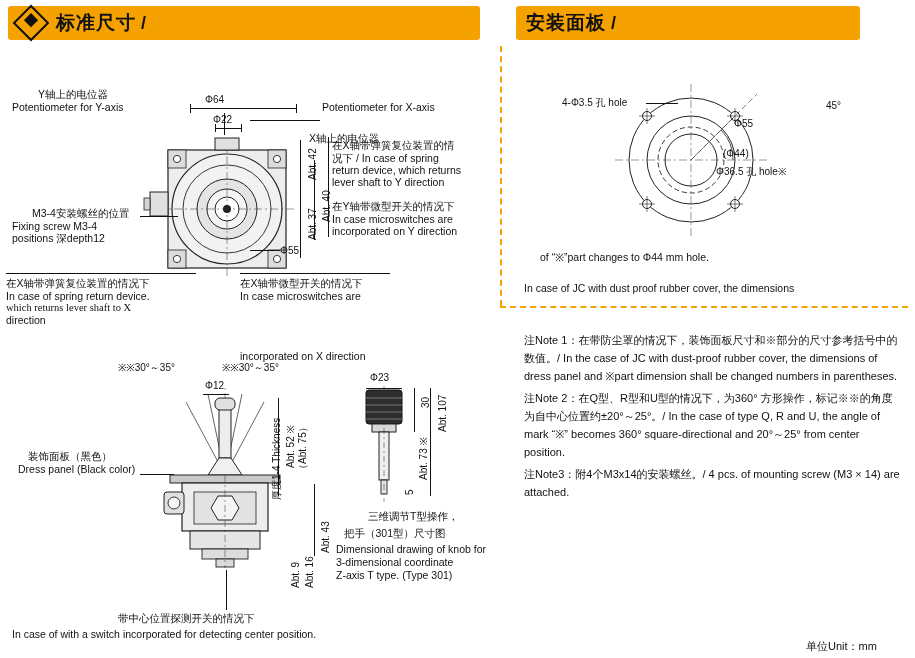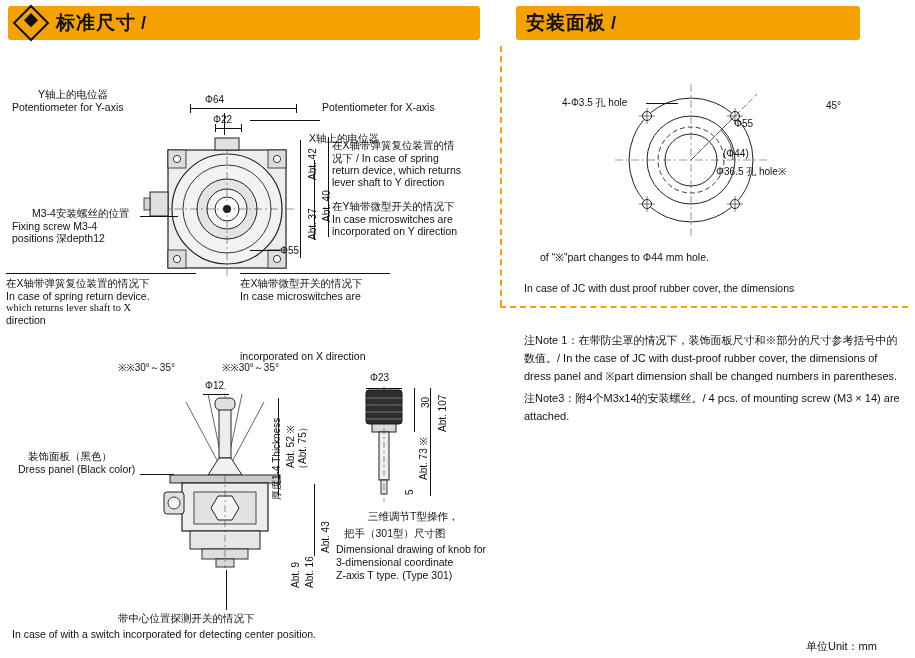--- a/index.html
+++ b/index.html
@@ -349,20 +349,23 @@
   <div class="txt dim" style="left:723px; top:148px;">(Φ44)</div>
   <div class="txt dim" style="left:716px; top:166px;">Φ36.5 孔 hole※</div>
 
   <div class="txt" style="left:524px; top:238px;margin-top:44px;">In case of JC with dust proof rubber cover, the dimensions</div>
   <div class="txt" style="left:540px; top:251px;">of “※”part changes to Φ44 mm hole.</div>
 
   <div style="position:absolute; left:524px; top:330px; width:378px;">
     <div style="margin-bottom:4px;">
       <span class="txt note" style="position:static;">注Note 1：</span><span class="txt note" style="position:static;">在带防尘罩的情况下，装饰面板尺寸和※部分的尺寸参考括号中的数值。/ In the case of JC with dust-proof rubber cover, the dimensions of dress panel and ※part dimension shall be changed numbers in parentheses.</span>
     </div>
+    <div style="margin-bottom:4px;">
+      <span class="txt note" style="position:static;">注Note 2：</span><span class="txt note" style="position:static;">在Q型、R型和U型的情况下，为360° 方形操作，标记※※的角度为自中心位置约±20°～25°。/ In the case of type Q, R and U, the angle of mark “※” becomes 360° square-directional and 20°～25° from center position.</span>
+    </div>
     <div>
       <span class="txt note" style="position:static;">注Note3：</span><span class="txt note" style="position:static;">附4个M3x14的安装螺丝。/ 4 pcs. of mounting screw (M3 × 14) are attached.</span>
     </div>
   </div>
 
   <div class="txt unit" style="left:806px; top:640px;">单位Unit：mm</div>
 
 </div>
 
 </body></html>

